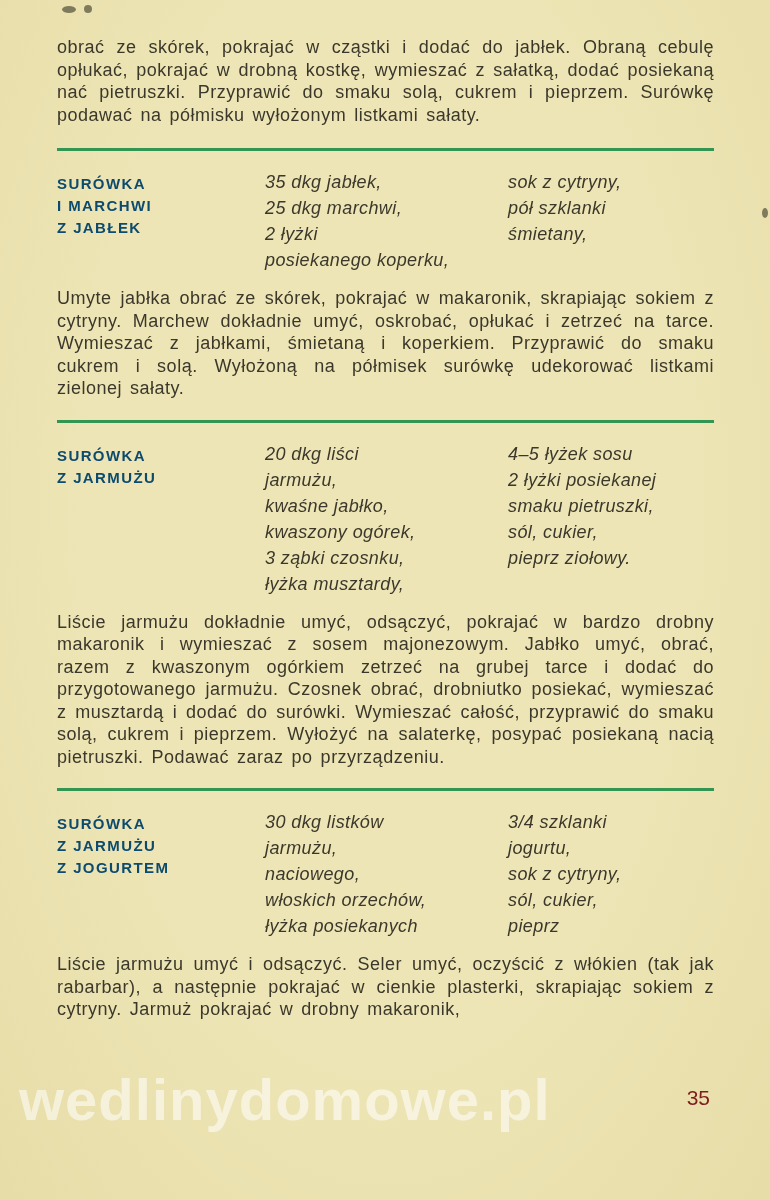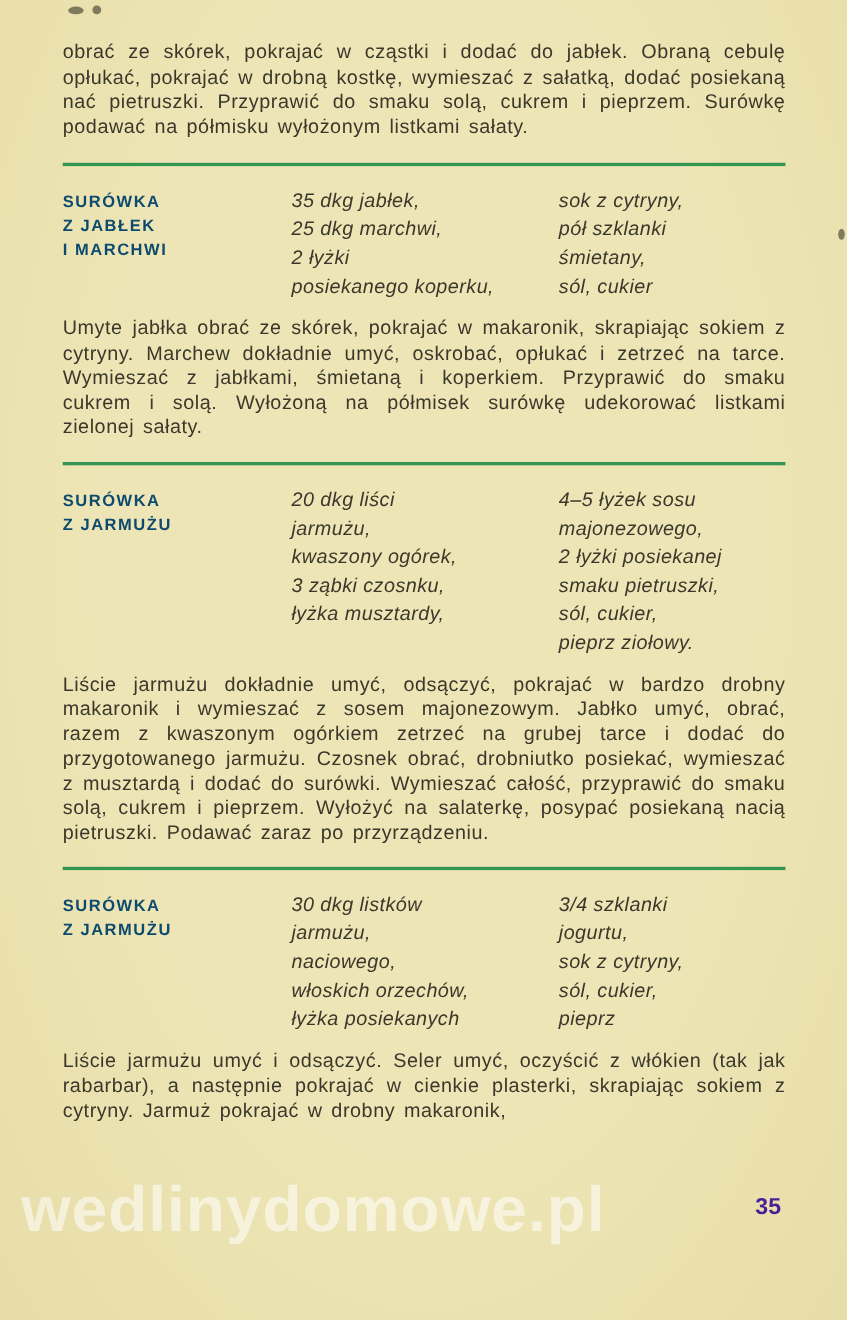--- a/index.html
+++ b/index.html
@@ -61,22 +61,22 @@
     color: rgba(255, 255, 255, 0.55);
     white-space: nowrap;
     pointer-events: none;
     padding-left: 19px;
   }
   .page-number {
     position: absolute;
     top: 1086px;
     right: 60px;
     font-size: 21px;
-    font-weight: bold;
-    color: #4c1d95;
+    font-weight: normal;
+    color: #7f1d1d;
   }
   .artifact {
     position: absolute;
     background: rgba(40, 38, 25, 0.55);
     border-radius: 50%;
     filter: blur(0.5px);
   }
   .a1 { left: 62px; top: 6px; width: 14px; height: 7px; }
   .a2 { left: 84px; top: 5px; width: 8px; height: 8px; }
   .a3 { right: 2px; top: 208px; width: 6px; height: 10px; }
@@ -91,73 +91,73 @@
   <span class="artifact a3"></span>
 
   <p class="body-text">obrać ze skórek, pokrajać w cząstki i dodać do jabłek. Obraną cebulę opłukać, pokrajać w drobną kostkę, wymieszać z sałatką, dodać posiekaną nać pietruszki. Przyprawić do smaku solą, cukrem i pieprzem. Surówkę podawać na półmisku wyłożonym listkami sałaty.</p>
 
   <hr class="rule">
 
   <section>
     <div class="recipe-header">
       <div class="recipe-title">
         <div>SURÓWKA</div>
+        <div>I MARCHWI</div>
         <div>Z JABŁEK</div>
-        <div>I MARCHWI</div>
       </div>
       <div class="ing-col c1">
         <div>35 dkg jabłek,</div>
         <div>25 dkg marchwi,</div>
         <div>2 łyżki</div>
         <div>posiekanego koperku,</div>
       </div>
       <div class="ing-col c2">
         <div>sok z cytryny,</div>
         <div>pół szklanki</div>
         <div>śmietany,</div>
-        <div>sól, cukier</div>
       </div>
     </div>
     <p class="body-text instructions">Umyte jabłka obrać ze skórek, pokrajać w makaronik, skrapiając sokiem z cytryny. Marchew dokładnie umyć, oskrobać, opłukać i zetrzeć na tarce. Wymieszać z jabłkami, śmietaną i koperkiem. Przyprawić do smaku cukrem i solą. Wyłożoną na półmisek surówkę udekorować listkami zielonej sałaty.</p>
   </section>
 
   <hr class="rule r2">
 
   <section>
     <div class="recipe-header">
       <div class="recipe-title">
         <div>SURÓWKA</div>
         <div>Z JARMUŻU</div>
       </div>
       <div class="ing-col c1">
         <div>20 dkg liści</div>
         <div>jarmużu,</div>
+        <div>kwaśne jabłko,</div>
         <div>kwaszony ogórek,</div>
         <div>3 ząbki czosnku,</div>
         <div>łyżka musztardy,</div>
       </div>
       <div class="ing-col c2">
         <div>4–5 łyżek sosu</div>
-        <div>majonezowego,</div>
         <div>2 łyżki posiekanej</div>
         <div>smaku pietruszki,</div>
         <div>sól, cukier,</div>
         <div>pieprz ziołowy.</div>
       </div>
     </div>
     <p class="body-text instructions">Liście jarmużu dokładnie umyć, odsączyć, pokrajać w bardzo drobny makaronik i wymieszać z sosem majonezowym. Jabłko umyć, obrać, razem z kwaszonym ogórkiem zetrzeć na grubej tarce i dodać do przygotowanego jarmużu. Czosnek obrać, drobniutko posiekać, wymieszać z musztardą i dodać do surówki. Wymieszać całość, przyprawić do smaku solą, cukrem i pieprzem. Wyłożyć na salaterkę, posypać posiekaną nacią pietruszki. Podawać zaraz po przyrządzeniu.</p>
   </section>
 
   <hr class="rule r2">
 
   <section>
     <div class="recipe-header">
       <div class="recipe-title">
         <div>SURÓWKA</div>
         <div>Z JARMUŻU</div>
+        <div>Z JOGURTEM</div>
       </div>
       <div class="ing-col c1">
         <div>30 dkg listków</div>
         <div>jarmużu,</div>
         <div>naciowego,</div>
         <div>włoskich orzechów,</div>
         <div>łyżka posiekanych</div>
       </div>
       <div class="ing-col c2">
         <div>3/4 szklanki</div>

